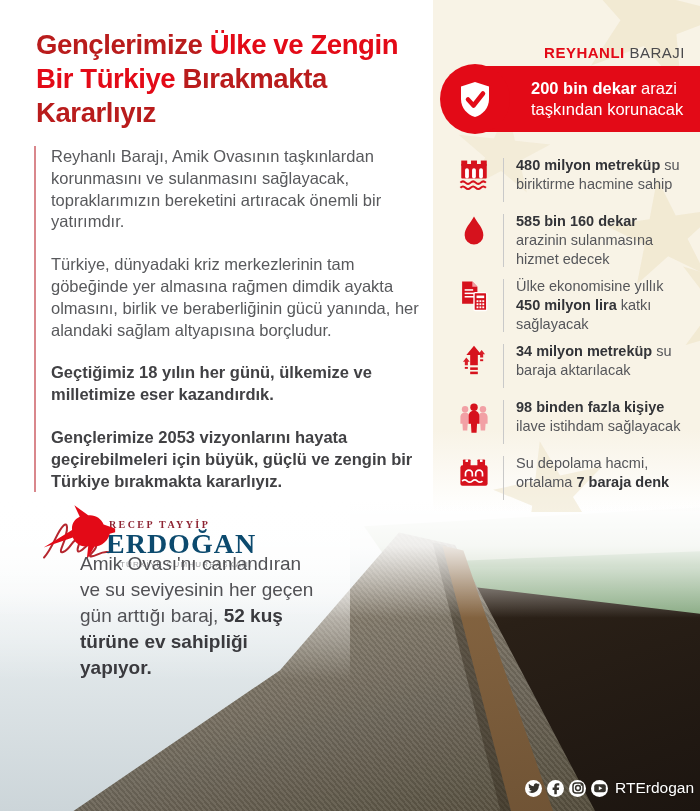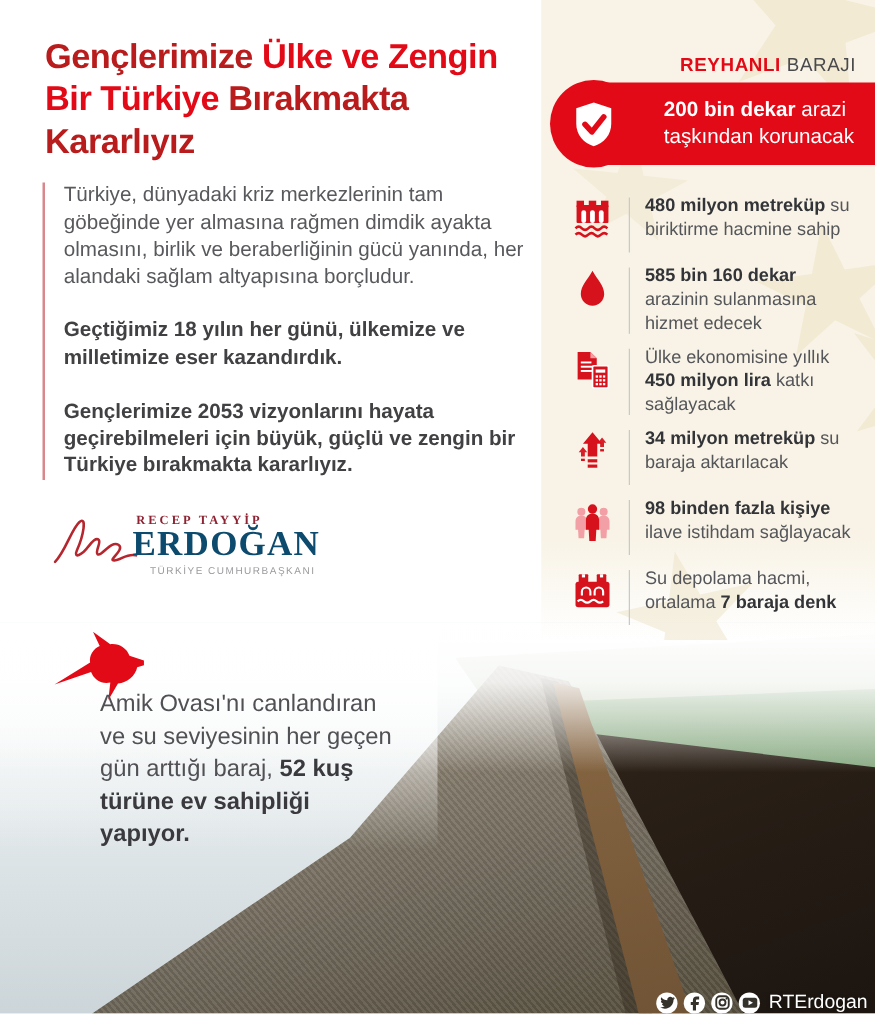--- a/index.html
+++ b/index.html
@@ -71,34 +71,35 @@
   .fadetop{height:120px;background:linear-gradient(180deg,#ffffff 0%,rgba(255,255,255,.85) 40%,rgba(255,255,255,0) 100%);}
   .hazeleft{width:50%;height:58%;background:linear-gradient(180deg,rgba(255,255,255,.95) 0%,rgba(255,255,255,.6) 50%,rgba(255,255,255,0) 100%);}
 
   .dove{position:absolute;left:40px;top:503px;z-index:3;}
   .dove svg{width:78px;height:60px;}
   .caption{position:absolute;left:80px;top:551px;width:240px;z-index:3;margin:0;
            font-size:19px;line-height:26px;color:#515155;}
   .caption b{color:#3a3a3e;}
 
   
-  .footer{position:absolute;right:6px;bottom:0;z-index:4;display:flex;align-items:center;gap:5px;}
+  .footer{position:absolute;right:6px;bottom:14px;z-index:4;display:flex;align-items:center;gap:5px;}
   .fo-circle{width:17px;height:17px;border-radius:50%;background:#fff;display:flex;align-items:center;justify-content:center;}
   .fo-circle svg{width:16px;height:16px;display:block;}
   .handle{color:#fff;font-size:15.5px;margin-left:2px;text-shadow:0 0 3px rgba(0,0,0,.4);}
 </style>
 </head>
 <body>
 
 <div class="canvas">
 
   <section class="left">
     <h1 class="title"><span class="t-dark">Gençlerimize </span><span class="t-red">Ülke ve Zengin</span><br><span class="t-red">Bir Türkiye</span><span class="t-dark"> Bırakmakta Kararlıyız</span></h1>
 
     <div class="quote">
+      <p class="reg">Reyhanlı Barajı, Amik Ovasının taşkınlardan korunmasını ve sulanmasını sağlayacak, topraklarımızın bereketini artıracak önemli bir yatırımdır.</p>
       <p class="reg">Türkiye, dünyadaki kriz merkezlerinin tam göbeğinde yer almasına rağmen dimdik ayakta olmasını, birlik ve beraberliğinin gücü yanında, her alandaki sağlam altyapısına borçludur.</p>
       <p class="emph">Geçtiğimiz 18 yılın her günü, ülkemize ve milletimize eser kazandırdık.</p>
       <p class="emph">Gençlerimize 2053 vizyonlarını hayata geçirebilmeleri için büyük, güçlü ve zengin bir Türkiye bırakmakta kararlıyız.</p>
     </div>
 
     <div class="sig">
       <svg class="scribble" viewBox="0 0 70 50">
         <path d="M2 40 C10 32 15 14 21 9 C27 4 24 20 19 31 C16 38 23 35 28 28 C31 24 34 21 36 23 C38 25 33 32 35 34 C37 36 42 29 46 27 C50 25 54 27 52 31 C50 35 44 39 48 39 C53 39 58 33 65 35" fill="none" stroke="#b5262e" stroke-width="2" stroke-linecap="round"></path>
       </svg>
       <div class="sig-text">

